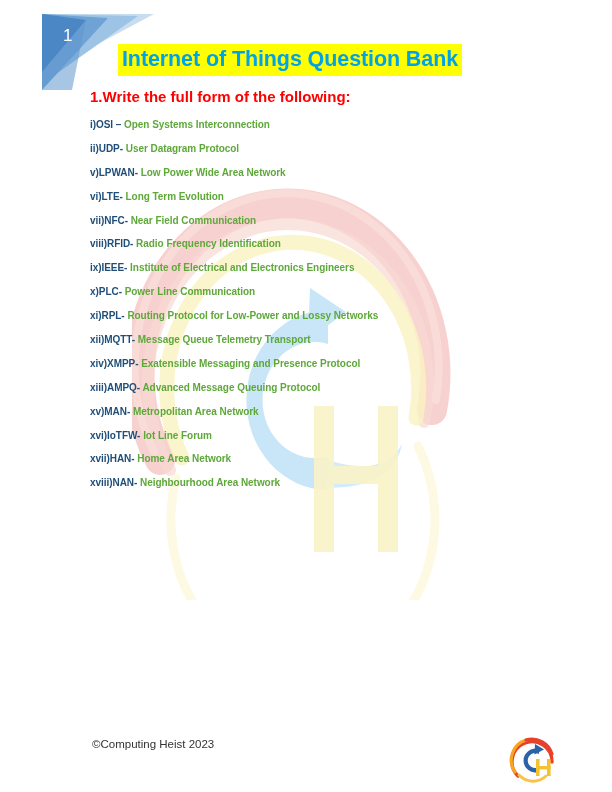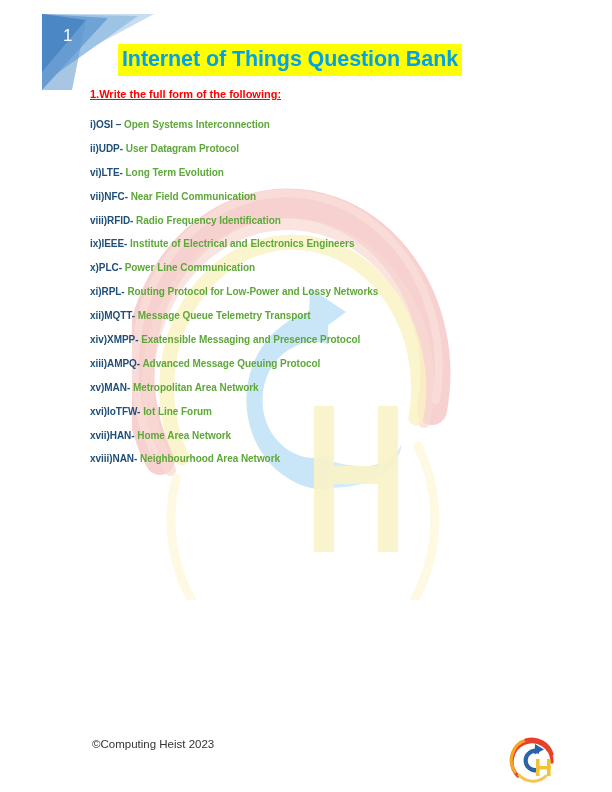--- a/index.html
+++ b/index.html
@@ -76,25 +76,24 @@
     line-height: 1.35;
     padding: 1px 4px 2px 4px;
     white-space: nowrap;
     letter-spacing: -0.1px;
   }
 
   .question-head {
     position: absolute;
     left: 90px;
     top: 88px;
-    font-size: 11px;
+    font-size: 15px;
     font-weight: bold;
     color: #FF0000;
     white-space: nowrap;
-    text-decoration: underline;
   }
 
   .qb-list {
     position: absolute;
     left: 90px;
     top: 118px;
     width: 480px;
     margin: 0;
     padding: 0;
     list-style: none;
@@ -186,20 +185,21 @@
 
   <div class="content">
 
     <div class="doc-title">Internet of Things Question Bank</div>
 
     <div class="question-head">1.Write the full form of the following:</div>
 
     <ul class="qb-list" id="qb-list">
         <li class="qb-item"><span class="qb-abbr">i)OSI –</span><span class="qb-full"> Open Systems Interconnection</span></li>
         <li class="qb-item"><span class="qb-abbr">ii)UDP-</span><span class="qb-full"> User Datagram Protocol</span></li>
+        <li class="qb-item"><span class="qb-abbr">v)LPWAN-</span><span class="qb-full"> Low Power Wide Area Network</span></li>
         <li class="qb-item"><span class="qb-abbr">vi)LTE-</span><span class="qb-full"> Long Term Evolution</span></li>
         <li class="qb-item"><span class="qb-abbr">vii)NFC-</span><span class="qb-full"> Near Field Communication</span></li>
         <li class="qb-item"><span class="qb-abbr">viii)RFID-</span><span class="qb-full"> Radio Frequency Identification</span></li>
         <li class="qb-item"><span class="qb-abbr">ix)IEEE-</span><span class="qb-full"> Institute of Electrical and Electronics Engineers</span></li>
         <li class="qb-item"><span class="qb-abbr">x)PLC-</span><span class="qb-full"> Power Line Communication</span></li>
         <li class="qb-item"><span class="qb-abbr">xi)RPL-</span><span class="qb-full"> Routing Protocol for Low-Power and Lossy Networks</span></li>
         <li class="qb-item"><span class="qb-abbr">xii)MQTT-</span><span class="qb-full"> Message Queue Telemetry Transport</span></li>
         <li class="qb-item"><span class="qb-abbr">xiv)XMPP-</span><span class="qb-full"> Exatensible Messaging and Presence Protocol</span></li>
         <li class="qb-item"><span class="qb-abbr">xiii)AMPQ-</span><span class="qb-full"> Advanced Message Queuing Protocol</span></li>
         <li class="qb-item"><span class="qb-abbr">xv)MAN-</span><span class="qb-full"> Metropolitan Area Network</span></li>

